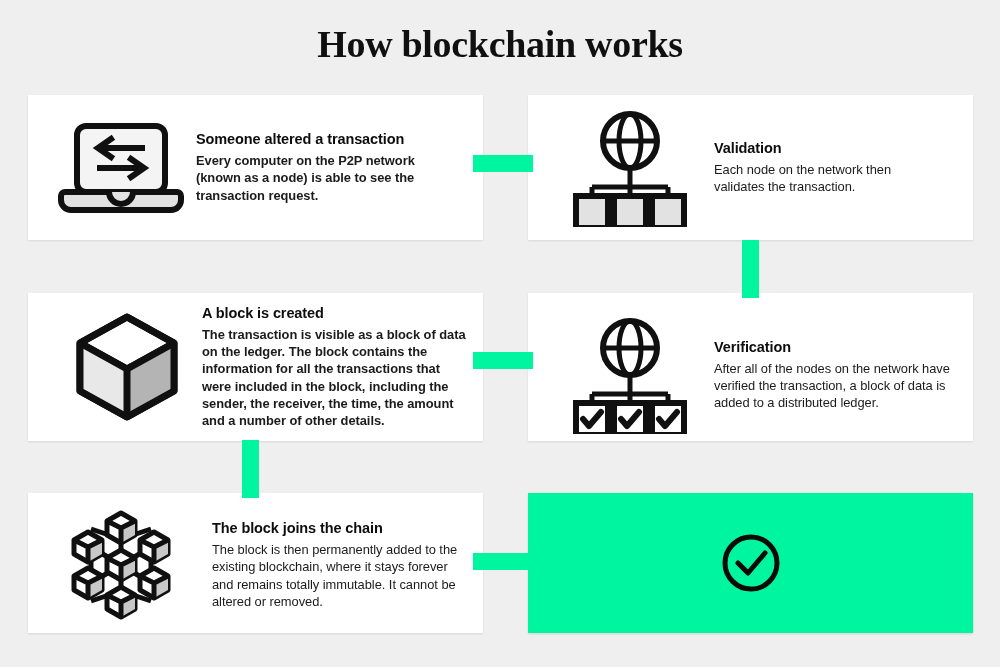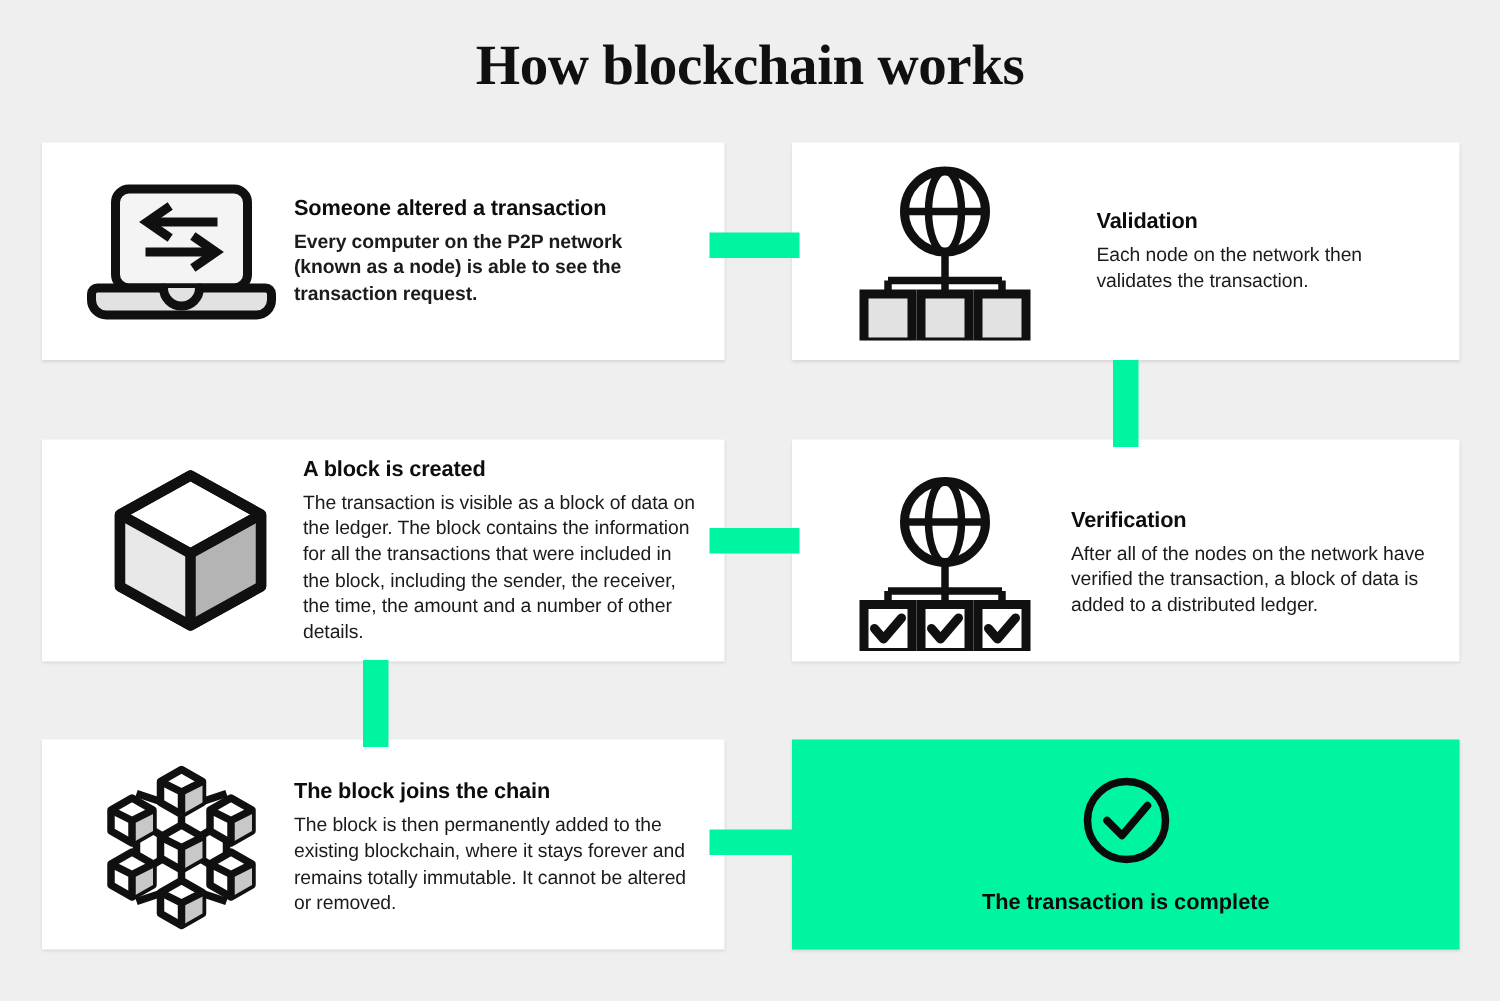--- a/index.html
+++ b/index.html
@@ -50,24 +50,24 @@
     align-items: center; justify-content: center;
   }
   .green-label {
     margin-top: 16px; font-size: 14.5px; font-weight: bold; color: #0b0b0b;
   }
 
   .conn { position: absolute; background: #00f5a0; }
 
   
   #card-1 { left: 28px;  top: 95px;  width: 455px; height: 145px; padding: 0 16px 0 18px; }
-  #card-2 { left: 528px; top: 95px;  width: 445px; height: 145px; padding: 0 16px 0 18px; gap: 17px; }
+  #card-2 { left: 528px; top: 95px;  width: 445px; height: 145px; padding: 0 16px 0 18px; }
   #card-3 { left: 28px;  top: 293px; width: 455px; height: 148px; padding: 0 16px 0 24px; }
   #card-4 { left: 528px; top: 293px; width: 445px; height: 148px; padding: 16px 16px 0 18px; }
-  #card-5 { left: 28px;  top: 493px; width: 455px; height: 140px; padding: 4px 16px 0 18px; }
+  #card-5 { left: 28px;  top: 493px; width: 455px; height: 140px; padding: 4px 16px 0 18px; gap: 16px; }
   #card-6 { left: 528px; top: 493px; width: 445px; height: 140px; }
 
   #conn-h1 { left: 473px; top: 155px; width: 60px; height: 17px; }
   #conn-v1 { left: 742px; top: 240px; width: 17px; height: 58px; }
   #conn-h2 { left: 473px; top: 352px; width: 60px; height: 17px; }
   #conn-v2 { left: 242px; top: 440px; width: 17px; height: 58px; }
   #conn-h3 { left: 473px; top: 553px; width: 70px; height: 17px; }
 
   svg { display: block; }
 </style>
@@ -126,21 +126,21 @@
         <path d="M54 58 V106" fill="none" stroke="#101010" stroke-width="7"></path>
         <path d="M10 34 L52 57 V102 L10 78 Z" fill="#e8e8e8"></path>
         <path d="M56 57 L98 34 V78 L56 102 Z" fill="#b4b4b4"></path>
         <path d="M54 6 L101 32 V80 L54 106 L7 80 V32 Z" fill="none" stroke="#101010" stroke-width="7" stroke-linejoin="round"></path>
         <path d="M7 32 L54 58 L101 32" fill="none" stroke="#101010" stroke-width="7" stroke-linejoin="round"></path>
         <path d="M54 58 V106" fill="none" stroke="#101010" stroke-width="7"></path>
       </svg>
     </div>
     <div class="card-text">
       <div class="card-title">A block is created</div>
-      <div class="card-body" style="max-width:278px;">The transaction is visible as a block of data on the ledger. The block contains the information for all the transactions that were included in the block, including the sender, the receiver, the time, the amount and a number of other details.</div>
+      <div class="card-body" style="max-width:278px;font-weight:bold;">The transaction is visible as a block of data on the ledger. The block contains the information for all the transactions that were included in the block, including the sender, the receiver, the time, the amount and a number of other details.</div>
     </div>
   </div>
 
   <div class="card" id="card-4">
     <div class="card-icon" style="width:168px;">
       <svg width="120" height="118" viewBox="0 0 120 118">
         <circle cx="60" cy="32" r="27" fill="#ffffff" stroke="#101010" stroke-width="6"></circle>
         <line x1="33" y1="32" x2="87" y2="32" stroke="#101010" stroke-width="5"></line>
         <ellipse cx="60" cy="32" rx="11" ry="27" fill="none" stroke="#101010" stroke-width="5"></ellipse>
         <line x1="60" y1="59" x2="60" y2="78" stroke="#101010" stroke-width="5"></line>
@@ -219,21 +219,20 @@
   </div>
 
   <div class="card green" id="card-6">
     <div class="green-inner">
       <div>
         <svg width="62" height="62" viewBox="0 0 62 62">
           <circle cx="31" cy="31" r="26" fill="none" stroke="#0b0b0b" stroke-width="5"></circle>
           <path d="M18 31 L28 41 L45 21" fill="none" stroke="#0b0b0b" stroke-width="5" stroke-linecap="round" stroke-linejoin="round"></path>
         </svg>
       </div>
-      <div class="green-label">The transaction is complete</div>
     </div>
   </div>
 
   <div class="conn" id="conn-h1"></div>
   <div class="conn" id="conn-v1"></div>
   <div class="conn" id="conn-h2"></div>
   <div class="conn" id="conn-v2"></div>
   <div class="conn" id="conn-h3"></div>
 
 </div>

